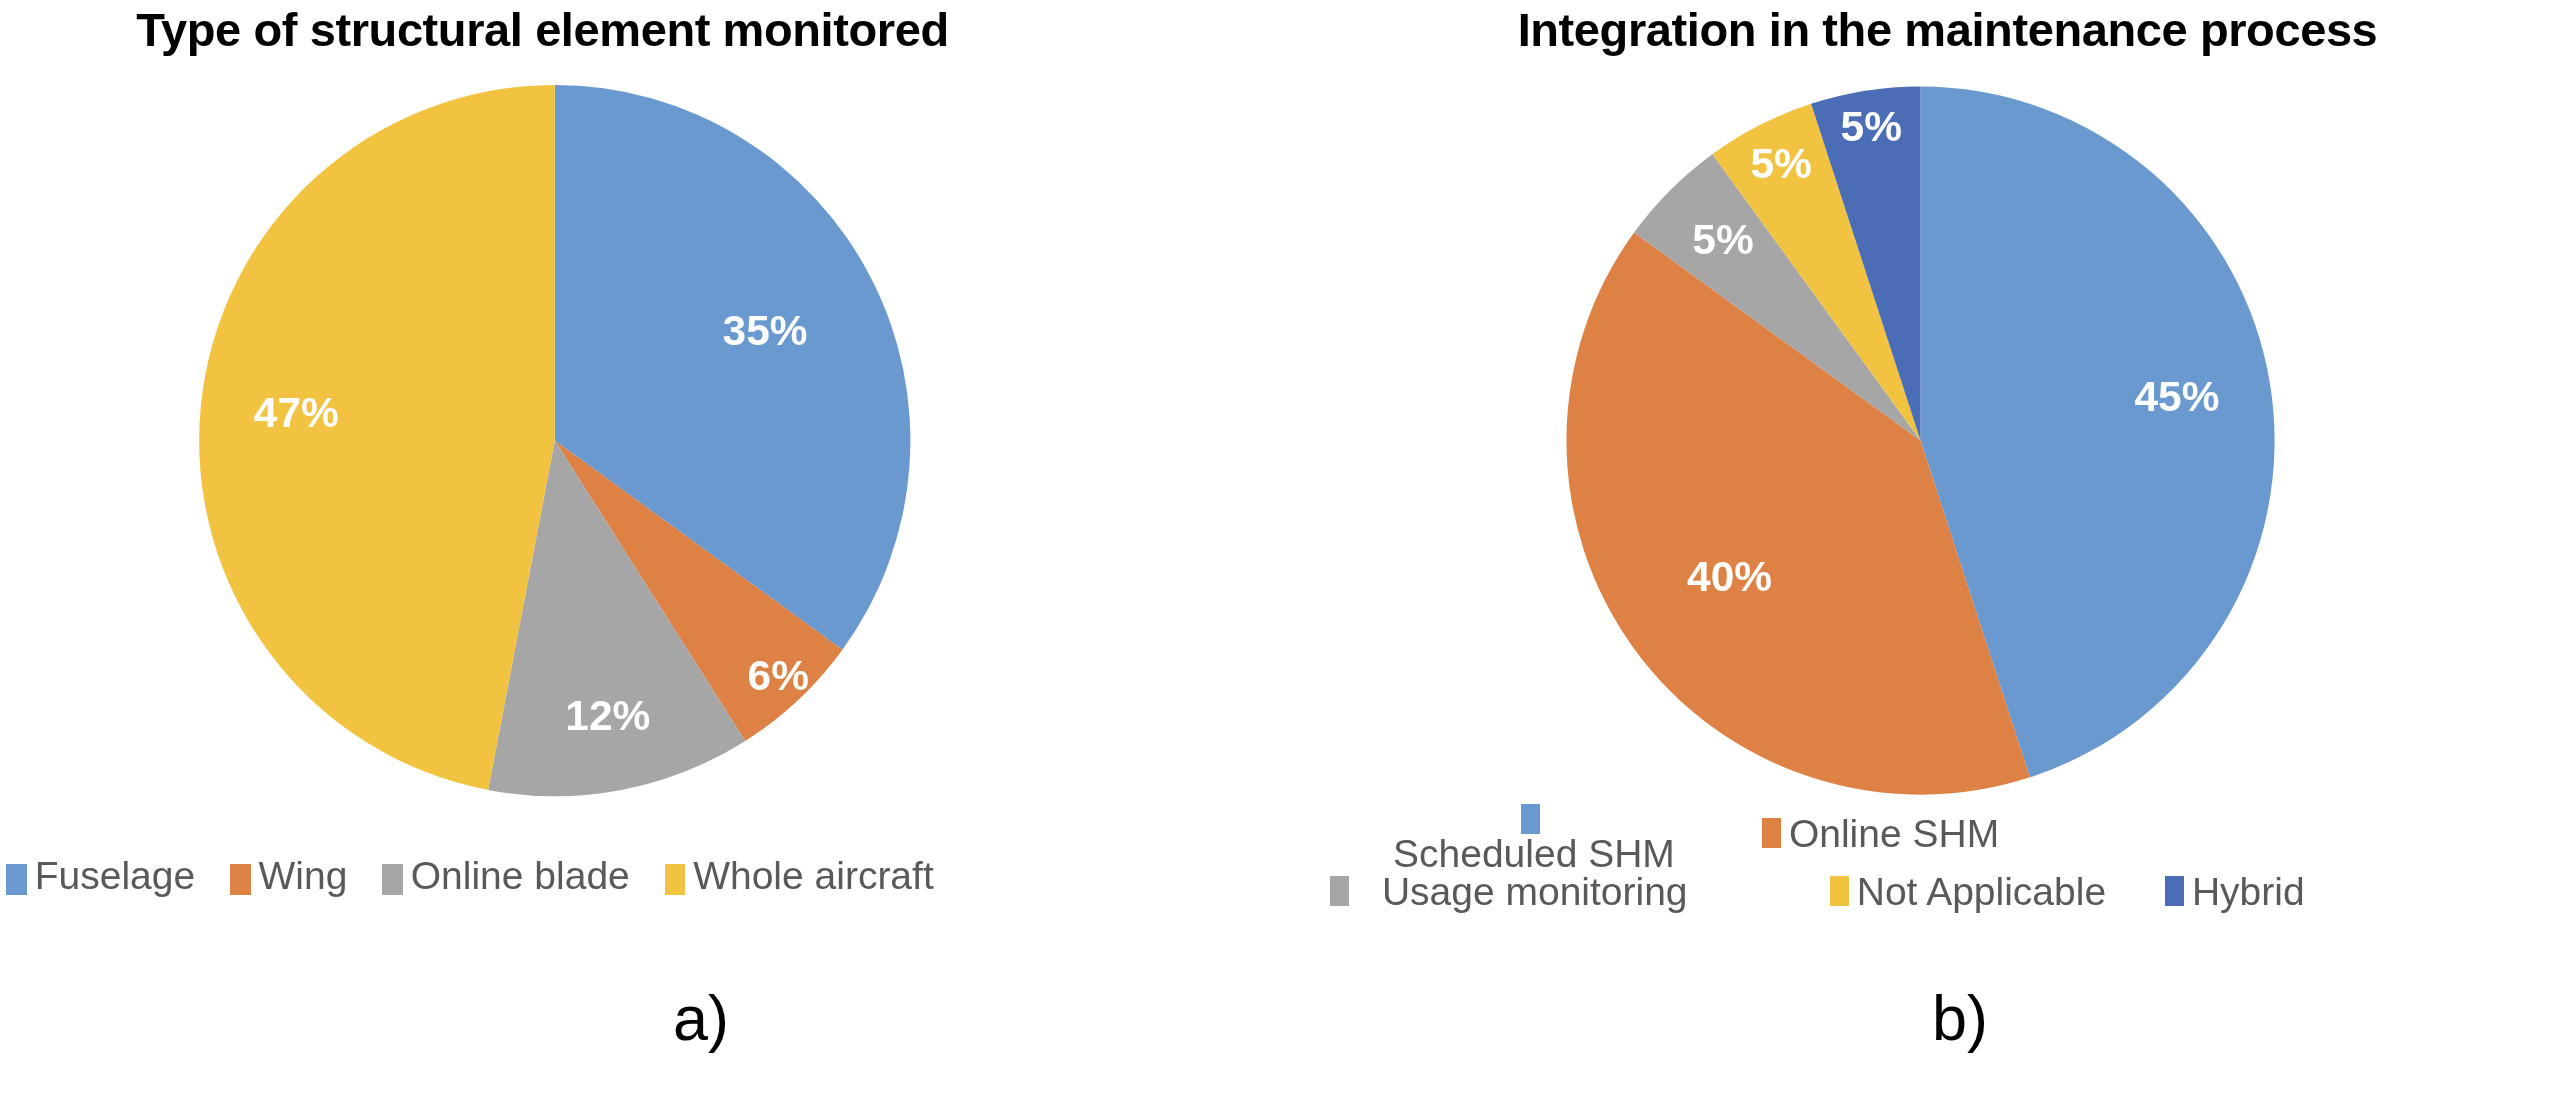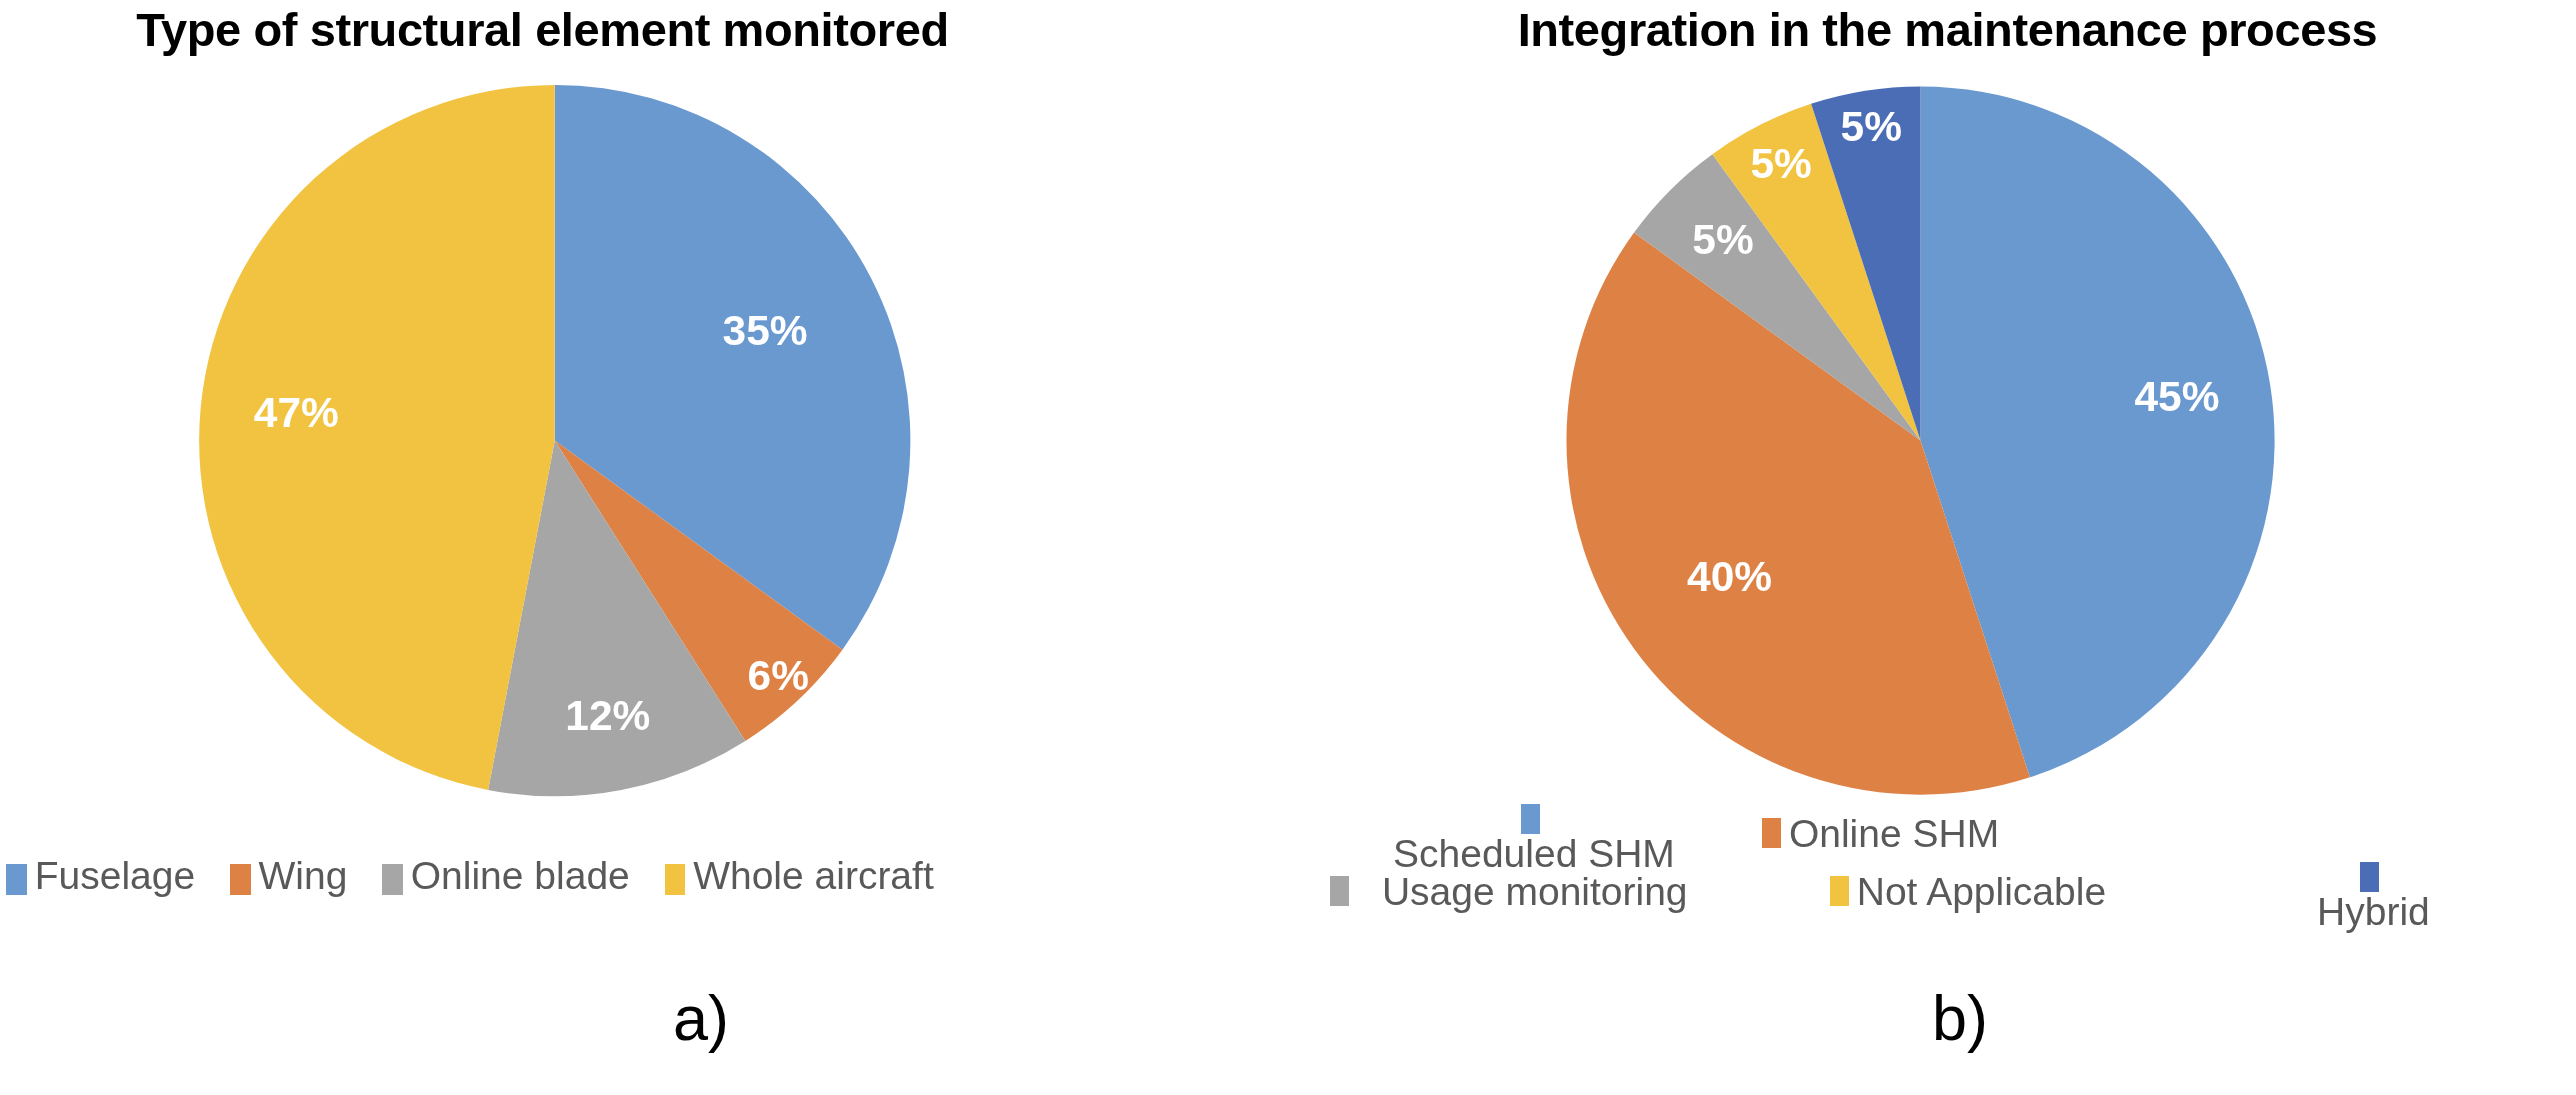--- a/index.html
+++ b/index.html
@@ -94,21 +94,21 @@
   }
   #legend-b .legend-item {
     height: 58px;
     align-items: center;
   }
   #legend-b .legend-swatch { width: 19px; height: 30px; }
   #legend-b .li-0 { width: 400px; flex-direction: column; }
   #legend-b .li-1 { width: 409px; padding-left: 32px; }
   #legend-b .li-2 { width: 441px; gap: 25px; }
   #legend-b .li-3 { width: 394px; justify-content: center; }
-  #legend-b .li-4 { width: 409px; flex-direction: column; }
+  #legend-b .li-4 { width: 409px; }
 
   .panel-caption {
     position: absolute;
     font-size: 63px;
     color: #000000;
     font-family: "Liberation Sans", sans-serif;
   }
   #caption-a { left: 673px;  top: 982px; }
   #caption-b { left: 1932px; top: 982px; }
 </style>

